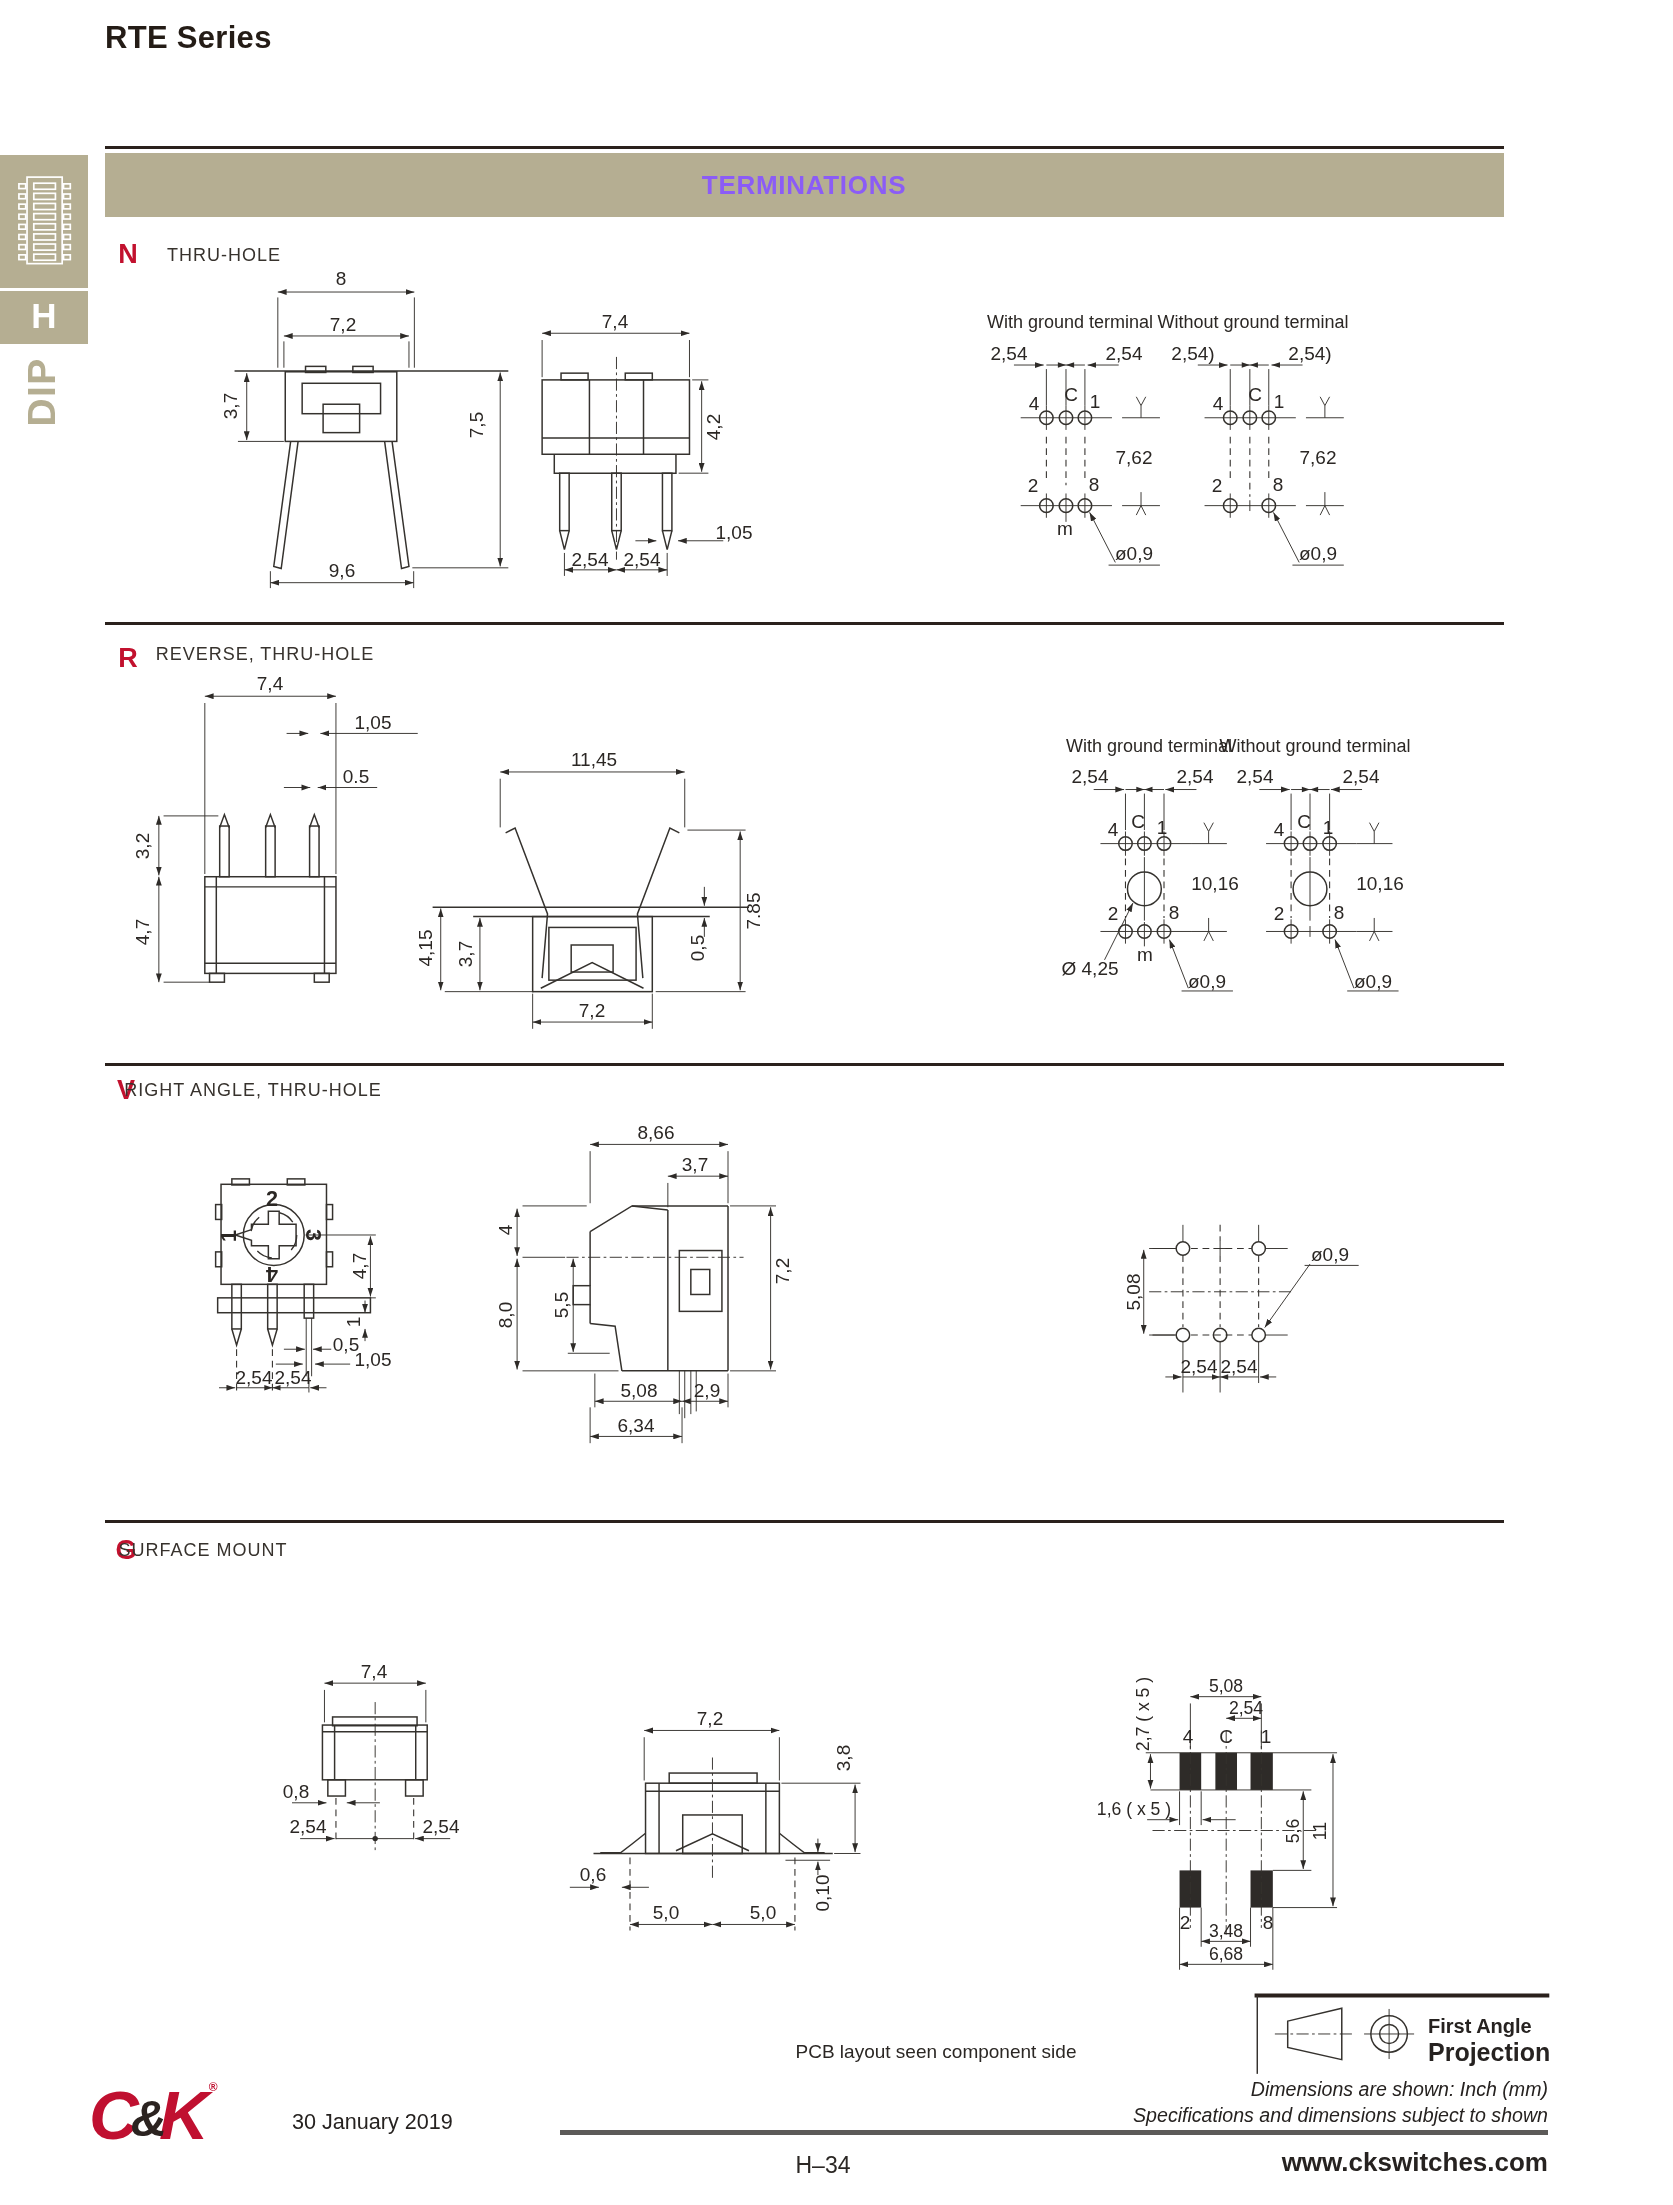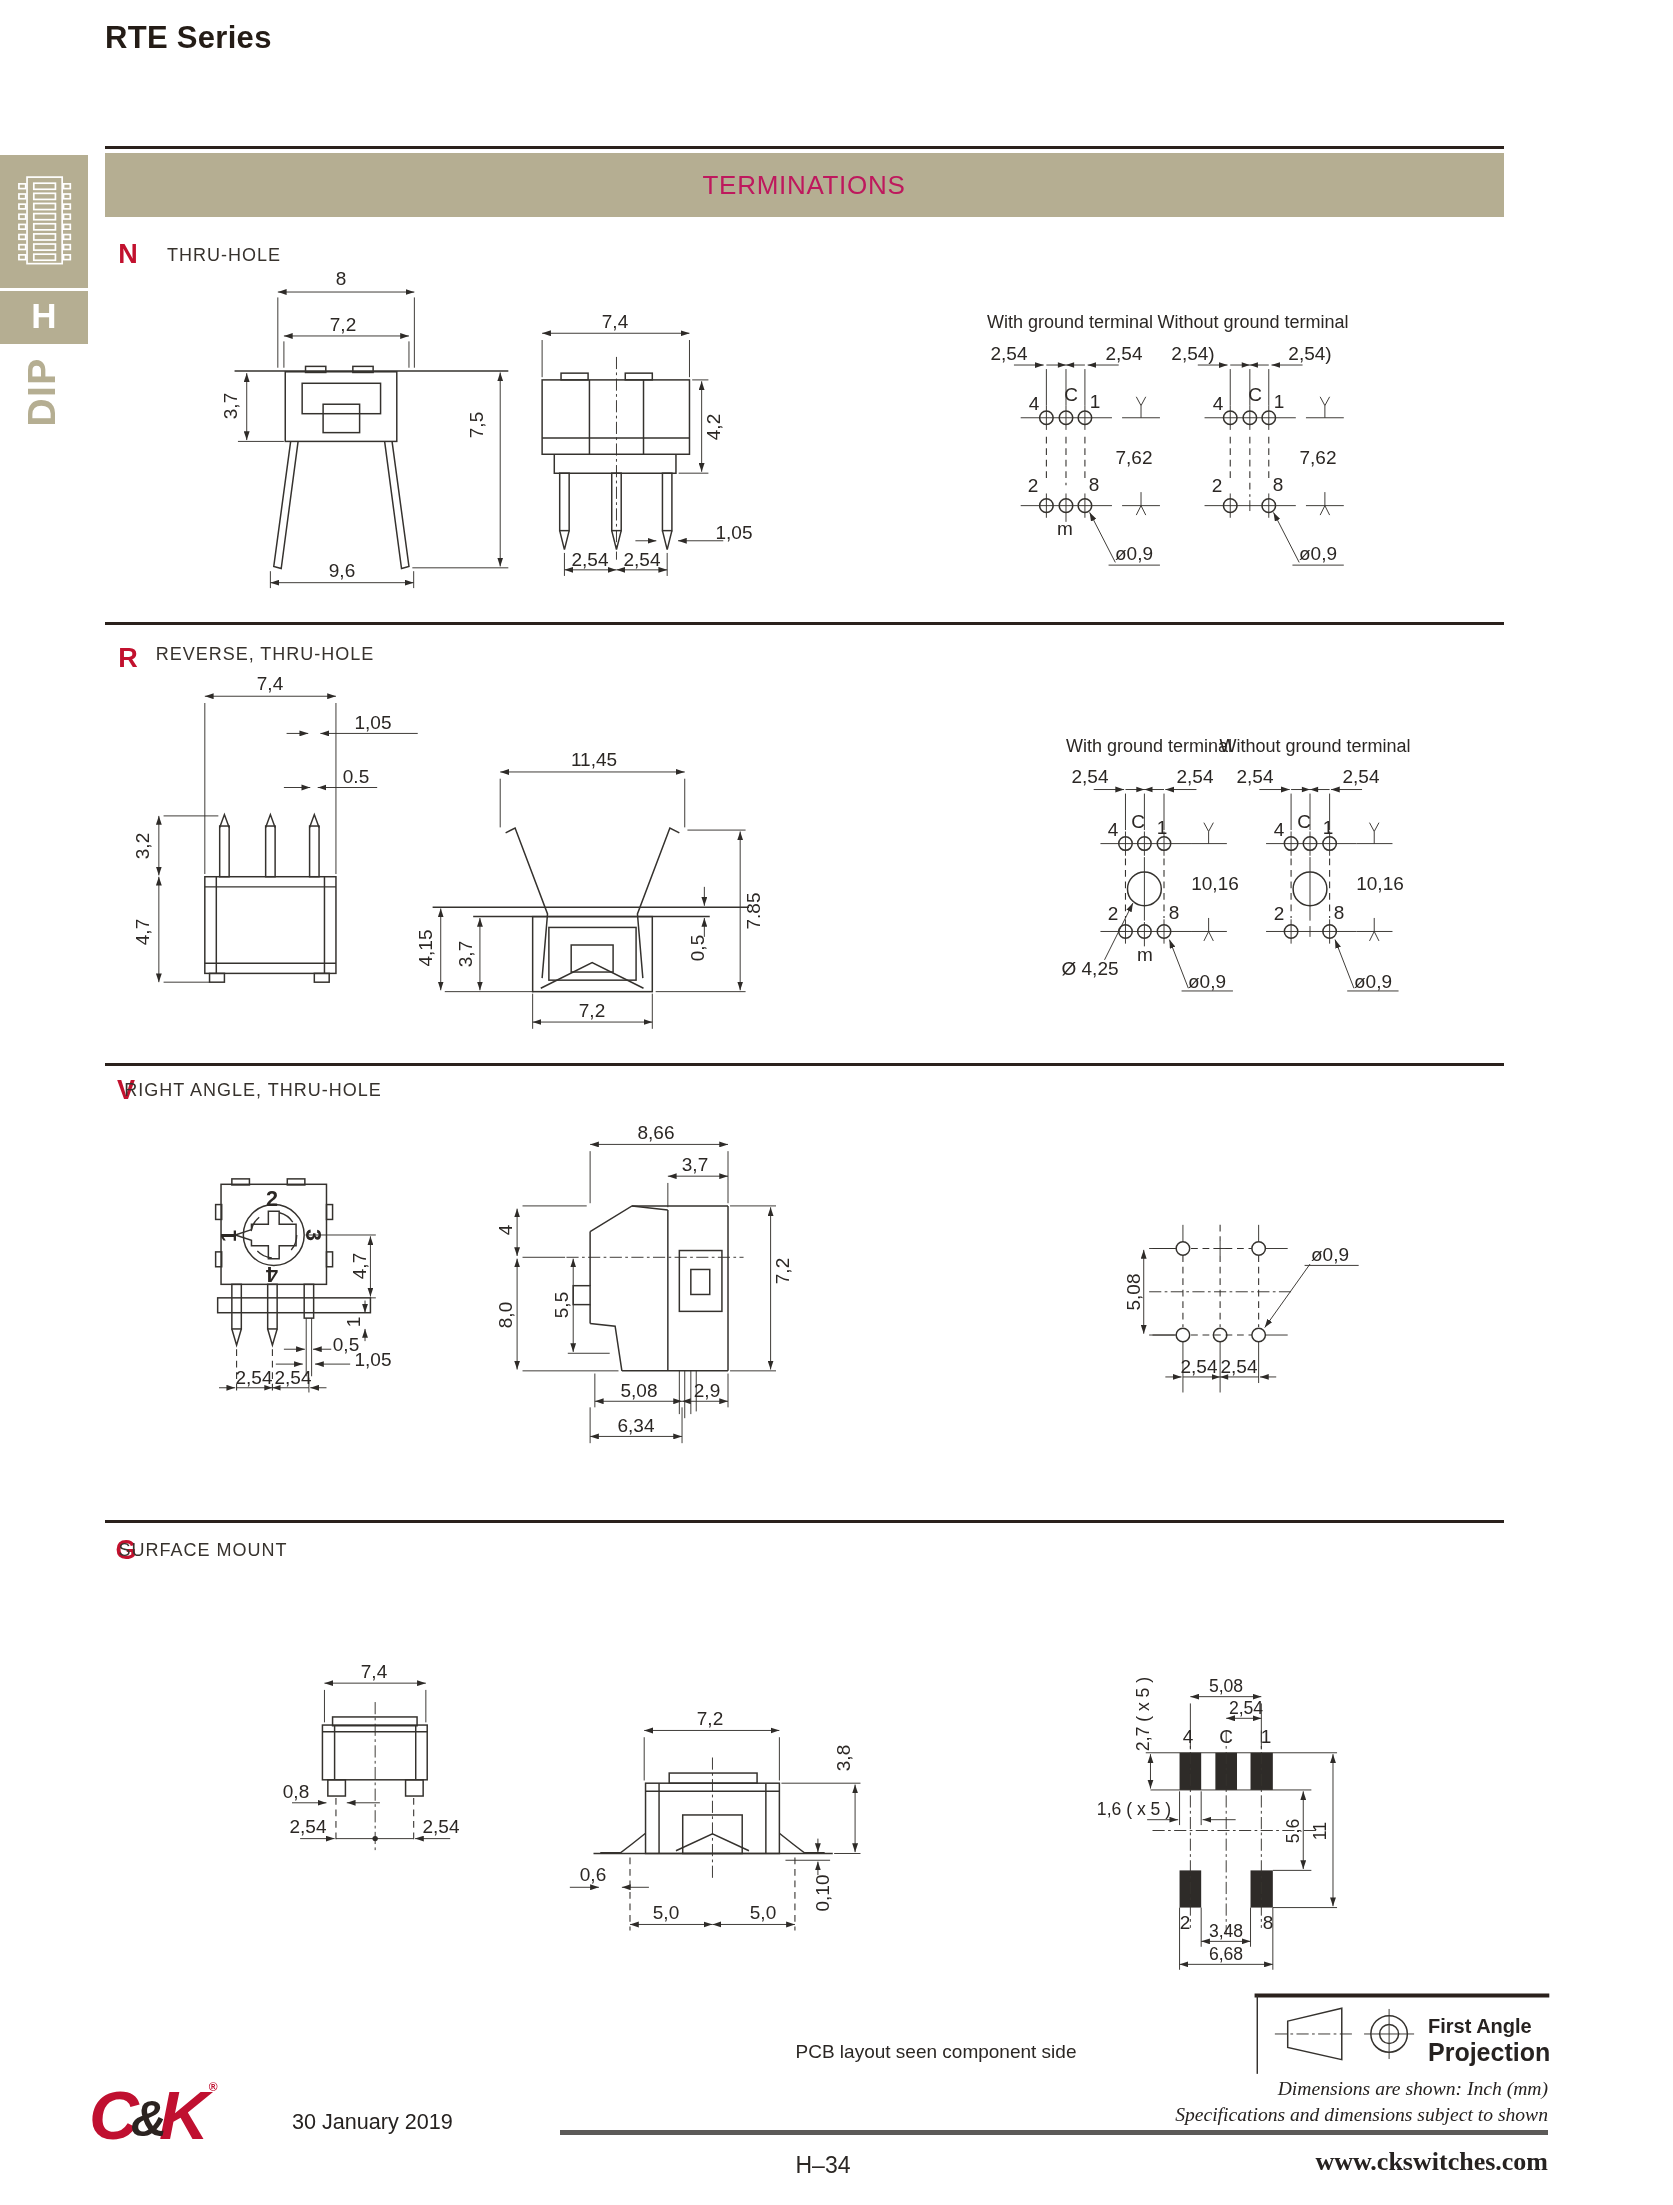--- a/index.html
+++ b/index.html
@@ -12,23 +12,23 @@
   .dsh{stroke:#35322e;stroke-width:1.6;fill:none;stroke-dasharray:10 7}
   .dd{stroke:#35322e;stroke-width:1.4;fill:none;stroke-dasharray:18 5 4 5}
   .oc{stroke:#35322e;stroke-width:2;fill:none;stroke-dasharray:24 32}
   .fl{fill:#2e2b28;stroke:none}
   .w{stroke:#ffffff;stroke-width:2.5;fill:none}
   .lb{position:absolute;transform:translate(-50%,-50%);font-size:19px;white-space:nowrap;color:#2b2724;}
   .rot{transform:translate(-50%,-50%) rotate(-90deg)}
   .rot90{transform:translate(-50%,-50%) rotate(90deg)}
   .rot180{transform:translate(-50%,-50%) rotate(180deg)}
   .hl{position:absolute;white-space:nowrap;}
-  .raa{position:absolute;transform:translate(-100%,-50%);white-space:nowrap;font-family:Liberation Serif, serif;}
+  .raa{position:absolute;transform:translate(-100%,-50%);white-space:nowrap;}
   .title{font-size:31px;font-weight:700;color:#241c16;letter-spacing:0.3px}
-  .banner{font-size:26px;font-weight:400;color:#be185d;letter-spacing:0.7px}
+  .banner{font-size:26px;font-weight:700;color:#8b5cf6;letter-spacing:0.7px}
   .secletter{font-size:27px;font-weight:700;color:#c2112e}
   .sectitle{font-size:18px;color:#37322d;letter-spacing:1px}
   .ptitle{font-size:18px;color:#2b2724}
   .f26{font-size:17.6px}
   .f32{font-size:21.6px}
   .bold{font-weight:700}
   .ital{font-style:italic;font-size:19.6px}
   .tanblock{position:absolute;background:#b5ae92;}
   .rule{position:absolute;background:#2a211c;}
   .greyrule{position:absolute;background:#5c5a58;}

